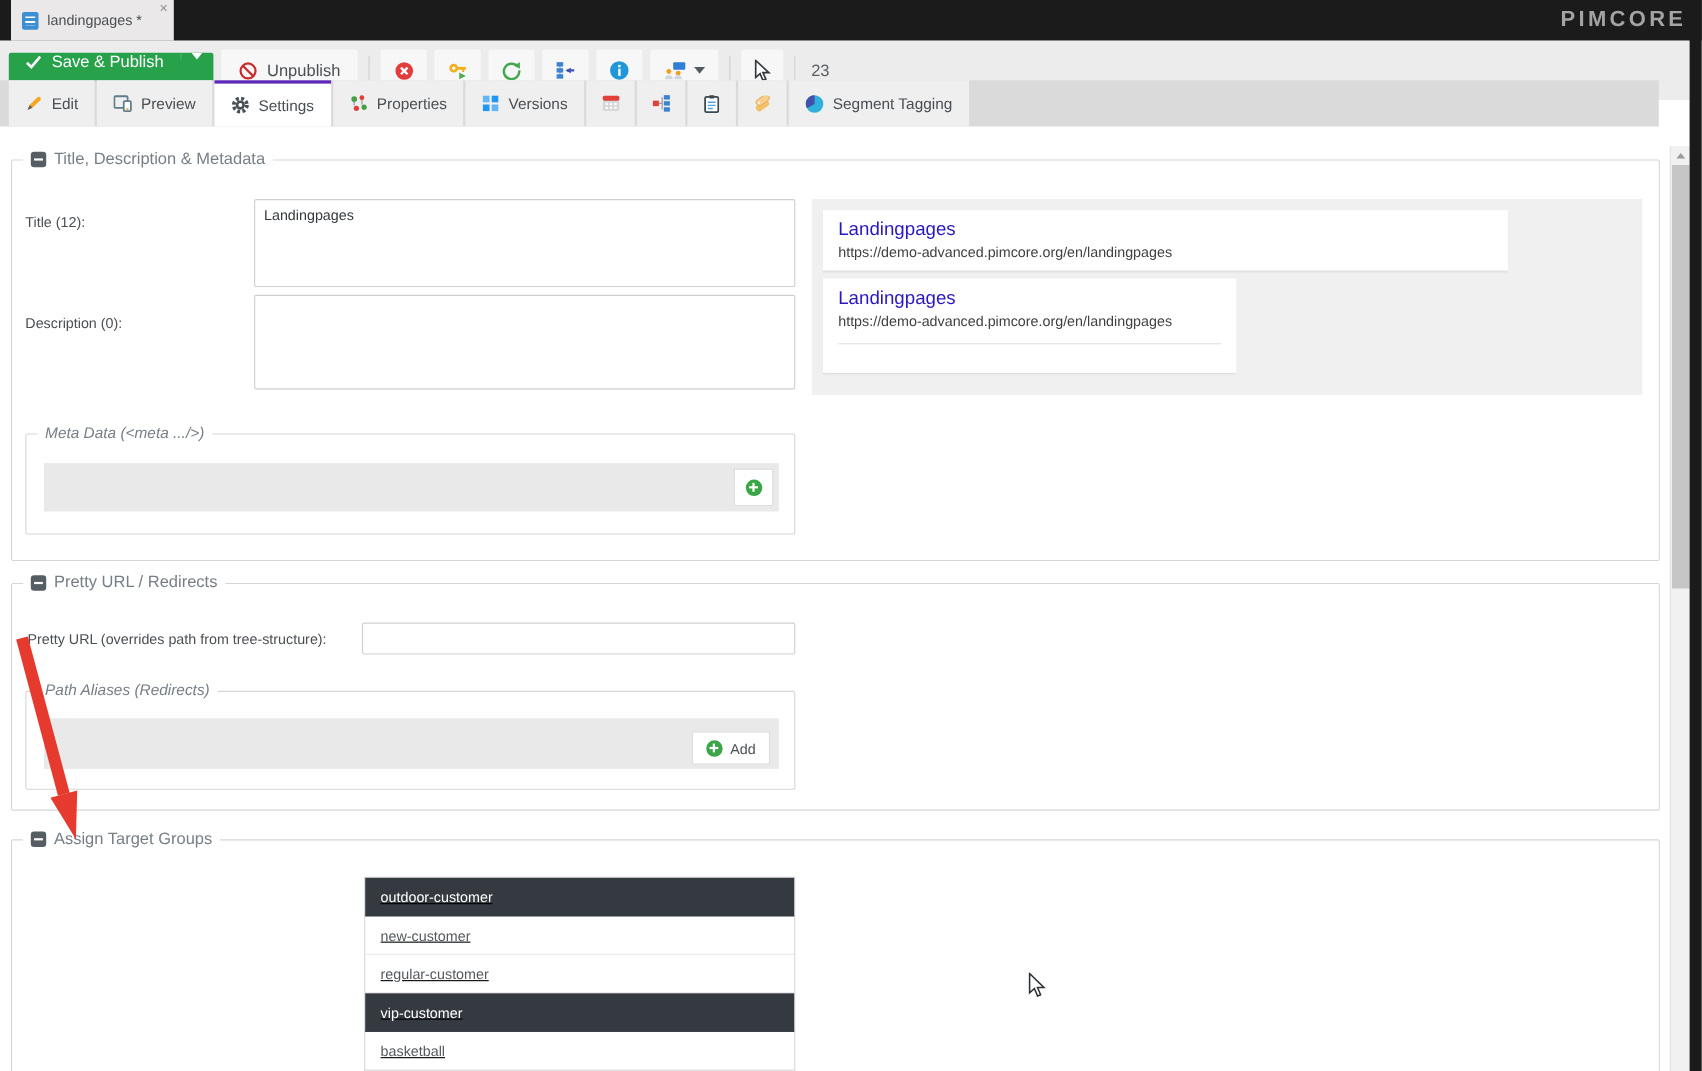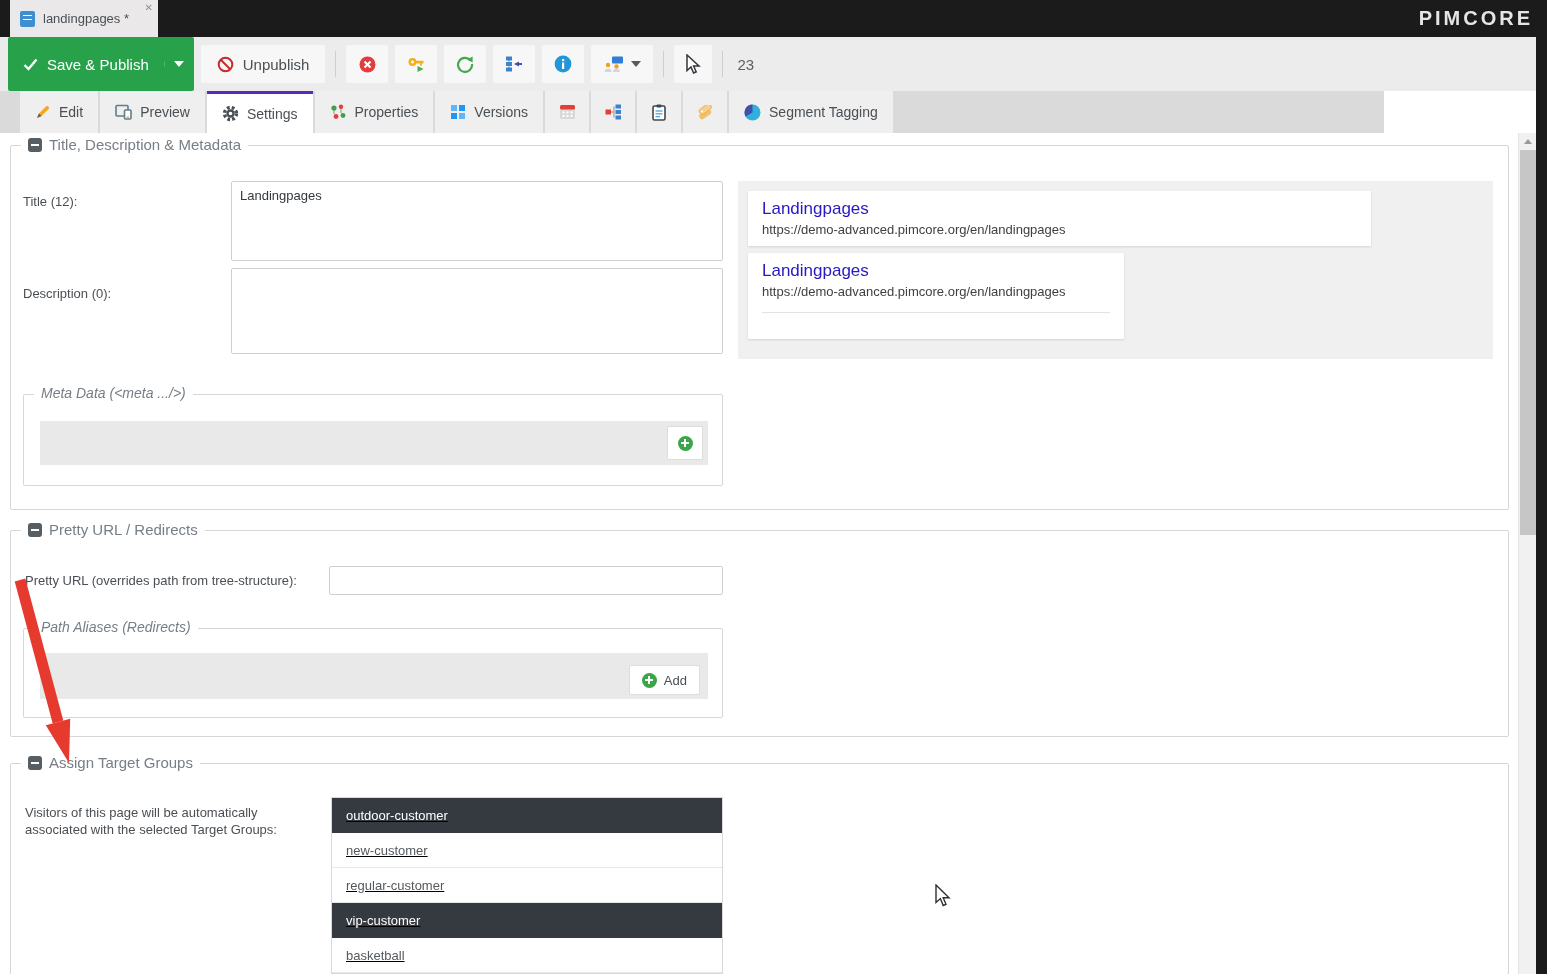--- a/index.html
+++ b/index.html
@@ -9,46 +9,46 @@
 
   
   .header { position:absolute; top:0; left:0; width:1547px; height:37px; background:#1b1b1b; }
   .doc-tab { position:absolute; top:0; left:10px; width:148px; height:37px; background:#eae8e8;
              display:flex; align-items:center; gap:8px; padding-left:10px; }
   .doc-tab .label { font-size:13px; color:#4a4f54; }
   .doc-tab .close { position:absolute; top:2px; right:5px; font-size:10px; color:#8f9499; cursor:pointer; }
   .doc-icon { width:15px; height:16px; background:#3d8fd1; border-radius:2px; position:relative; }
   .doc-icon::after { content:""; position:absolute; left:3px; right:3px; top:4px; height:8px;
         background:repeating-linear-gradient(#fff 0 1.5px, transparent 1.5px 4px); }
-  .brand { position:absolute; top:7px; right:14px; color:#e5e5e5; font-size:20px; font-weight:700;
+  .brand { position:absolute; top:7px; right:14px; color:#a3a3a3; font-size:20px; font-weight:700;
            letter-spacing:3px; }
 
   
   .toolbar { position:absolute; top:37px; left:0; width:1536px; height:54px; background:#ececec;
              display:flex; align-items:center; gap:7px; padding-left:8px; }
-  .btn-green { height:54px; display:flex; align-items:center; background:#28a14b; border-radius:2px;
+  .btn-green { height:32px; display:flex; align-items:flex-start; background:#28a14b; border-radius:2px;
                overflow:hidden; cursor:pointer; }
   .btn-green .main { display:flex; align-items:center; gap:9px; padding:0 15px; color:#fff; font-size:15px; }
   .btn-green .caret-part { width:30px; display:flex; align-items:center; justify-content:center;
                border-left:1px solid #4cb36b; }
   .caret-down { width:0; height:0; border-left:5px solid transparent; border-right:5px solid transparent;
                border-top:6px solid #fff; }
   .btn-flat { height:38px; background:#f7f7f7; display:flex; align-items:center; gap:9px;
               padding:0 16px; font-size:15px; color:#4a4f54; border-radius:2px; cursor:pointer; }
   .btn-icon { width:42px; height:38px; background:#f7f7f7; display:flex; align-items:center;
               justify-content:center; border-radius:2px; cursor:pointer; }
   .btn-icon.wide { width:62px; gap:6px; }
   .tb-sep { width:1px; height:26px; background:#cfcfcf; margin:0 3px; }
   .count { font-size:15px; color:#5a5f64; margin-left:4px; }
   .caret-gray { width:0; height:0; border-left:5px solid transparent; border-right:5px solid transparent;
                border-top:6px solid #555a60; }
 
   
-  .tabstrip { position:absolute; top:91px; left:0; width:1384px; height:42px; background:#dadada;
-              display:flex; gap:2px; padding-left:20px; }
+  .tabstrip { position:absolute; top:73px; left:0; width:1508px; height:42px; background:#dadada;
+              display:flex; gap:2px; padding-left:8px; }
   .tab { height:42px; background:#efefef; display:flex; align-items:center; gap:8px; padding:0 15px;
          font-size:14px; color:#4a4f54; cursor:pointer; }
   .tab.icon-only { width:44px; justify-content:center; padding:0; }
   .tab.active { background:#fff; border-top:3px solid #5c28b8; padding-top:0; }
 
   
   .content { position:absolute; top:133px; left:0; width:1518px; height:841px; background:#fff;
              overflow:hidden; }
   .fieldset { position:absolute; border:1px solid #d6d6d6; border-radius:2px; background:#fff; }
   .legend { position:absolute; top:-10px; left:10px; background:#fff; padding:0 7px; display:flex;
@@ -359,24 +359,20 @@
       </div>
     </div>
   </div>
 
   <div class="fieldset" style="left:10px; top:630px; width:1499px; height:250px;">
     <div class="legend">
       <span class="minus-icon"></span>
       <span>Assign Target Groups</span>
     </div>
 
-    <div class="form-label" style="left:14px; top:40px; line-height:17px;">
-      <div>Visitors of this page will be automatically</div>
-      <div>associated with the selected Target Groups:</div>
-    </div>
 
     <div class="tg-list" style="left:320px; top:33px; width:392px;">
       <div class="tg-item selected">outdoor-customer</div>
       <div class="tg-item">new-customer</div>
       <div class="tg-item">regular-customer</div>
       <div class="tg-item selected">vip-customer</div>
       <div class="tg-item">basketball</div>
     </div>
   </div>
 </div>

